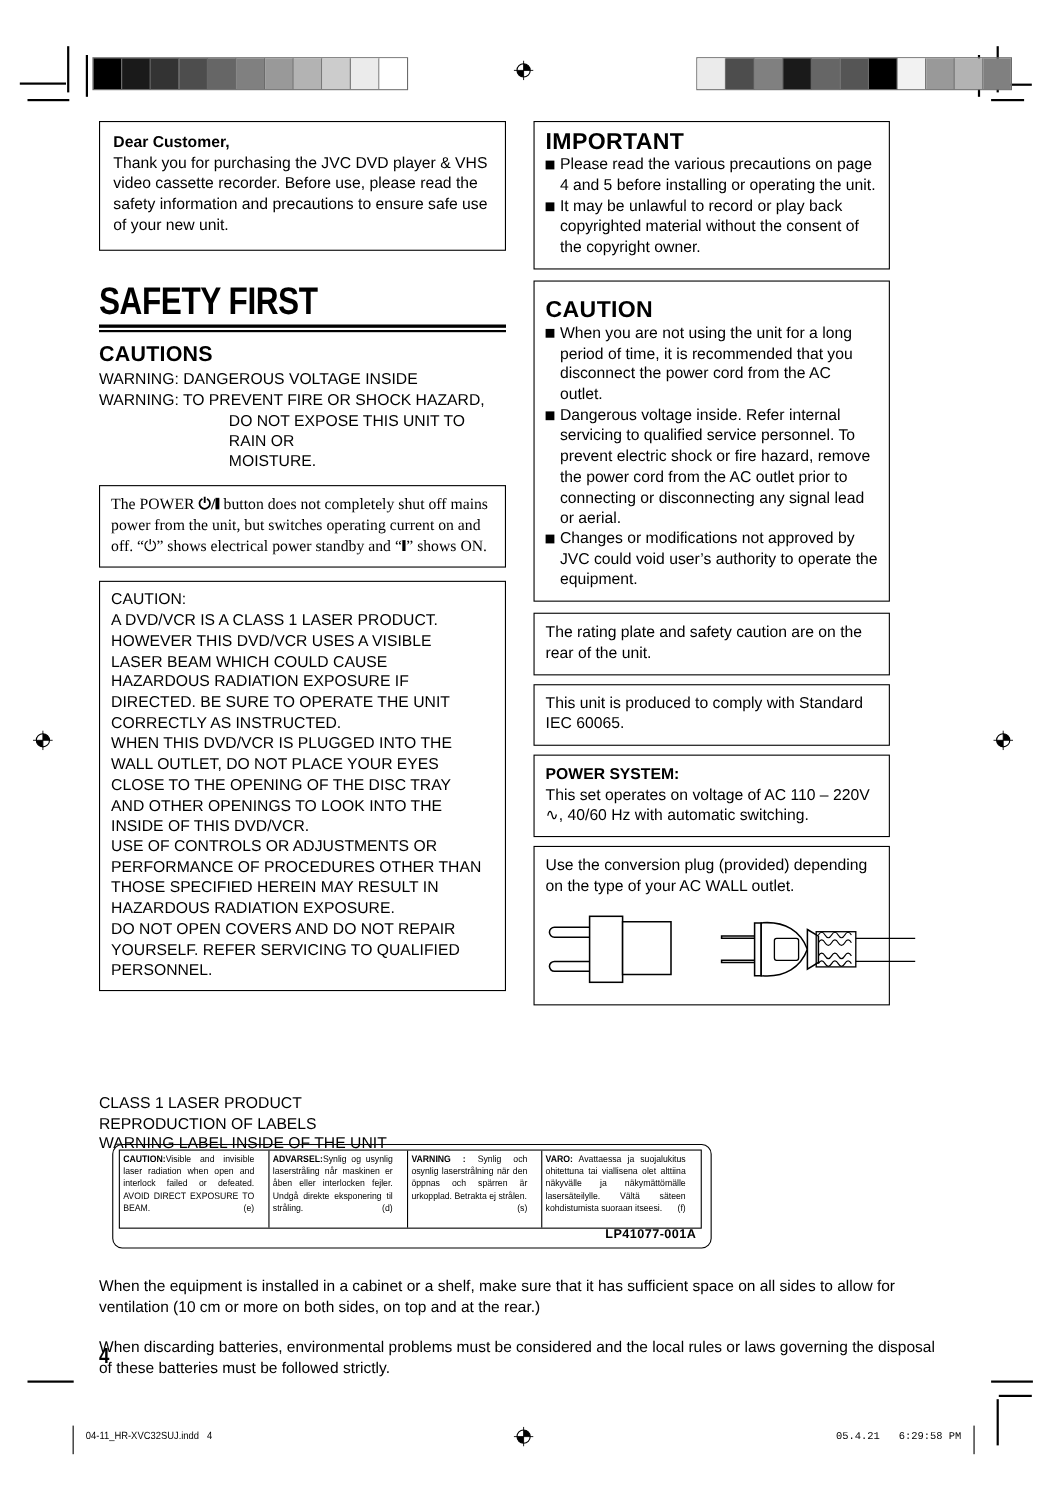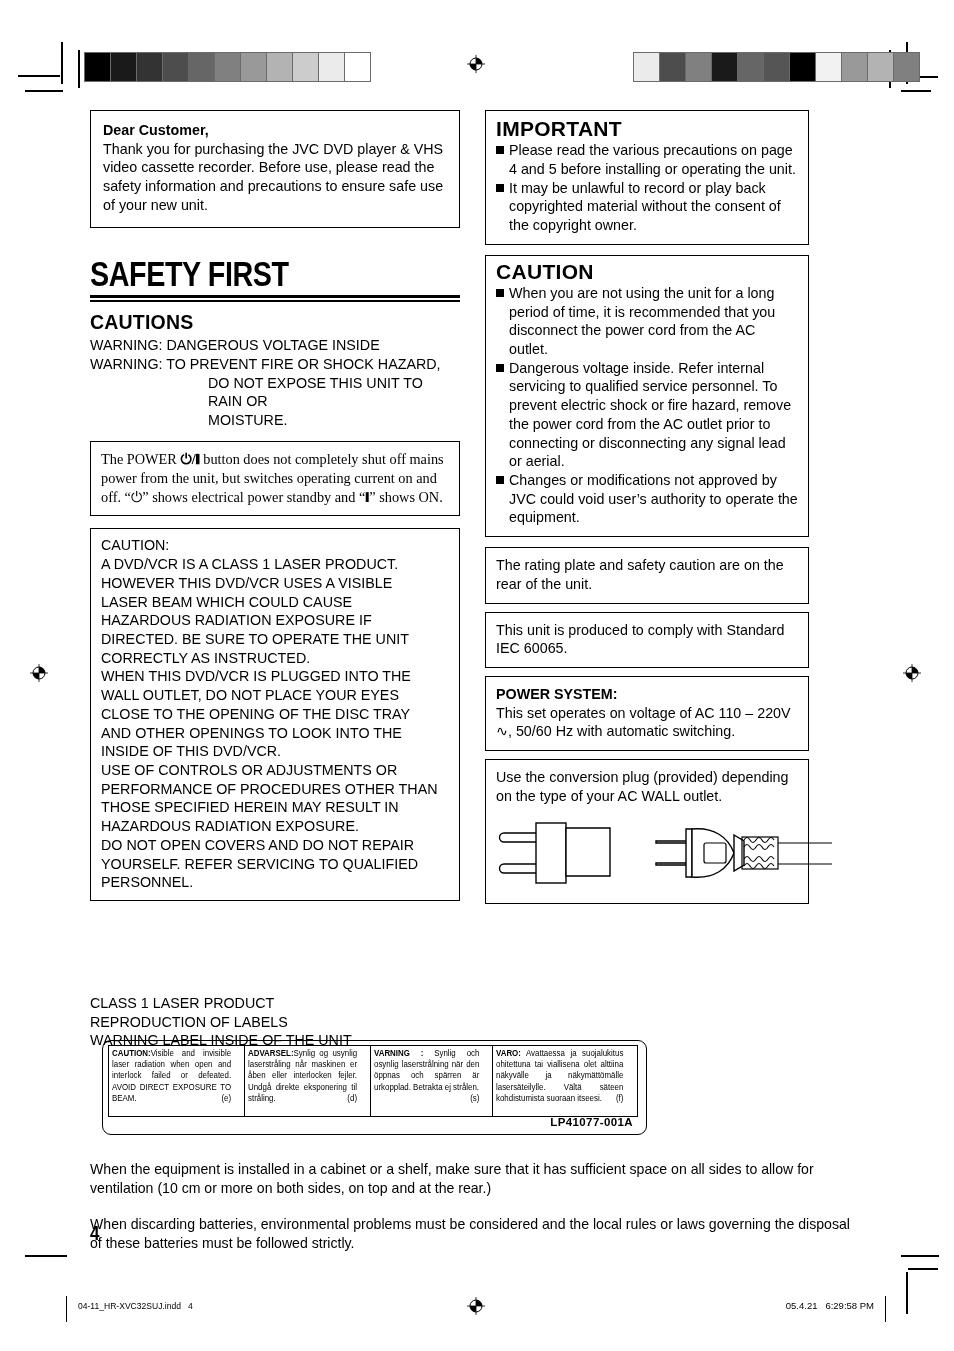--- a/index.html
+++ b/index.html
@@ -86,21 +86,21 @@
   .bottom-paras{position:absolute;left:0;top:1050px;width:775px;font-size:14.1px;line-height:1.32;}
   .bottom-paras p{margin:0 0 18px 0;}
 
   .pagenum{position:absolute;left:90px;top:1222px;font-size:20px;font-weight:bold;
     font-family:"Liberation Sans Narrow","Liberation Sans",sans-serif;transform:scaleX(.85);transform-origin:left top;}
 
   .footer{position:absolute;left:0;right:0;top:1300px;height:24px;}
   .footer .fleft{position:absolute;left:78px;top:0;font-size:9.5px;
      font-family:"Liberation Sans Narrow","Liberation Sans",sans-serif;transform:scaleX(.9);transform-origin:left top;white-space:pre;}
   .footer .fright{position:absolute;right:80px;top:0;font-size:9.5px;
-     font-family:Liberation Sans, sans-serif;white-space:pre;}
+     font-family:Liberation Mono, monospace;white-space:pre;}
   .footer .fbar{position:absolute;top:-4px;width:1px;height:26px;background:#000;}
 </style>
 </head>
 <body>
 
 <div class="page">
 
   <div class="crop" style="left:61px;top:42px;width:1.5px;height:42px;"></div>
   <div class="crop" style="left:18px;top:75px;width:42px;height:1.5px;"></div>
   <div class="crop" style="left:25px;top:90px;width:38px;height:1.5px;"></div>
@@ -239,40 +239,40 @@
     <div class="col-right">
 
       <div class="boxed" style="padding:6px 10px 9px 10px;">
         <div class="bighead">IMPORTANT</div>
         <ul class="sq" id="important-list">
             <li>Please read the various precautions on page 4 and 5 before installing or operating the unit.</li>
             <li>It may be unlawful to record or play back copyrighted material without the consent of the copyright owner.</li>
           </ul>
       </div>
 
-      <div class="boxed mt10" style="padding:4px 10px 9px 10px;">
+      <div class="boxed mt10" style="padding:14px 10px 9px 10px;">
         <div class="bighead">CAUTION</div>
         <ul class="sq" id="caution-list">
             <li>When you are not using the unit for a long period of time, it is recommended that you disconnect the power cord from the AC outlet.</li>
             <li>Dangerous voltage inside. Refer internal servicing to qualified service personnel. To prevent electric shock or fire hazard, remove the power cord from the AC outlet prior to connecting or disconnecting any signal lead or aerial.</li>
             <li>Changes or modifications not approved by JVC could void user’s authority to operate the equipment.</li>
           </ul>
       </div>
 
       <div class="boxed t mt10">
         <p>The rating plate and safety caution are on the rear of the unit.</p>
       </div>
 
       <div class="boxed t mt8">
         <p>This unit is produced to comply with Standard IEC 60065.</p>
       </div>
 
       <div class="boxed t mt8">
         <p class="b">POWER SYSTEM:</p>
-        <p>This set operates on voltage of AC 110 – 220V ∿, 50/60 Hz with automatic switching.</p>
+        <p>This set operates on voltage of AC 110 – 220V ∿, 40/60 Hz with automatic switching.</p>
       </div>
 
       <div class="boxed t mt8" style="padding:8px 10px 10px 10px;">
         <p>Use the conversion plug (provided) depending on the type of your AC WALL outlet.</p>
         <div class="plugart">
           <svg width="340" height="76" viewBox="0 0 340 76">
 
             <g fill="#fff" stroke="#000" stroke-width="1.4">
               <path d="M8 18 h36 v9 H8 a4.5 4.5 0 0 1 0 -9 z"></path>
               <path d="M8 49 h36 v9 H8 a4.5 4.5 0 0 1 0 -9 z"></path>

